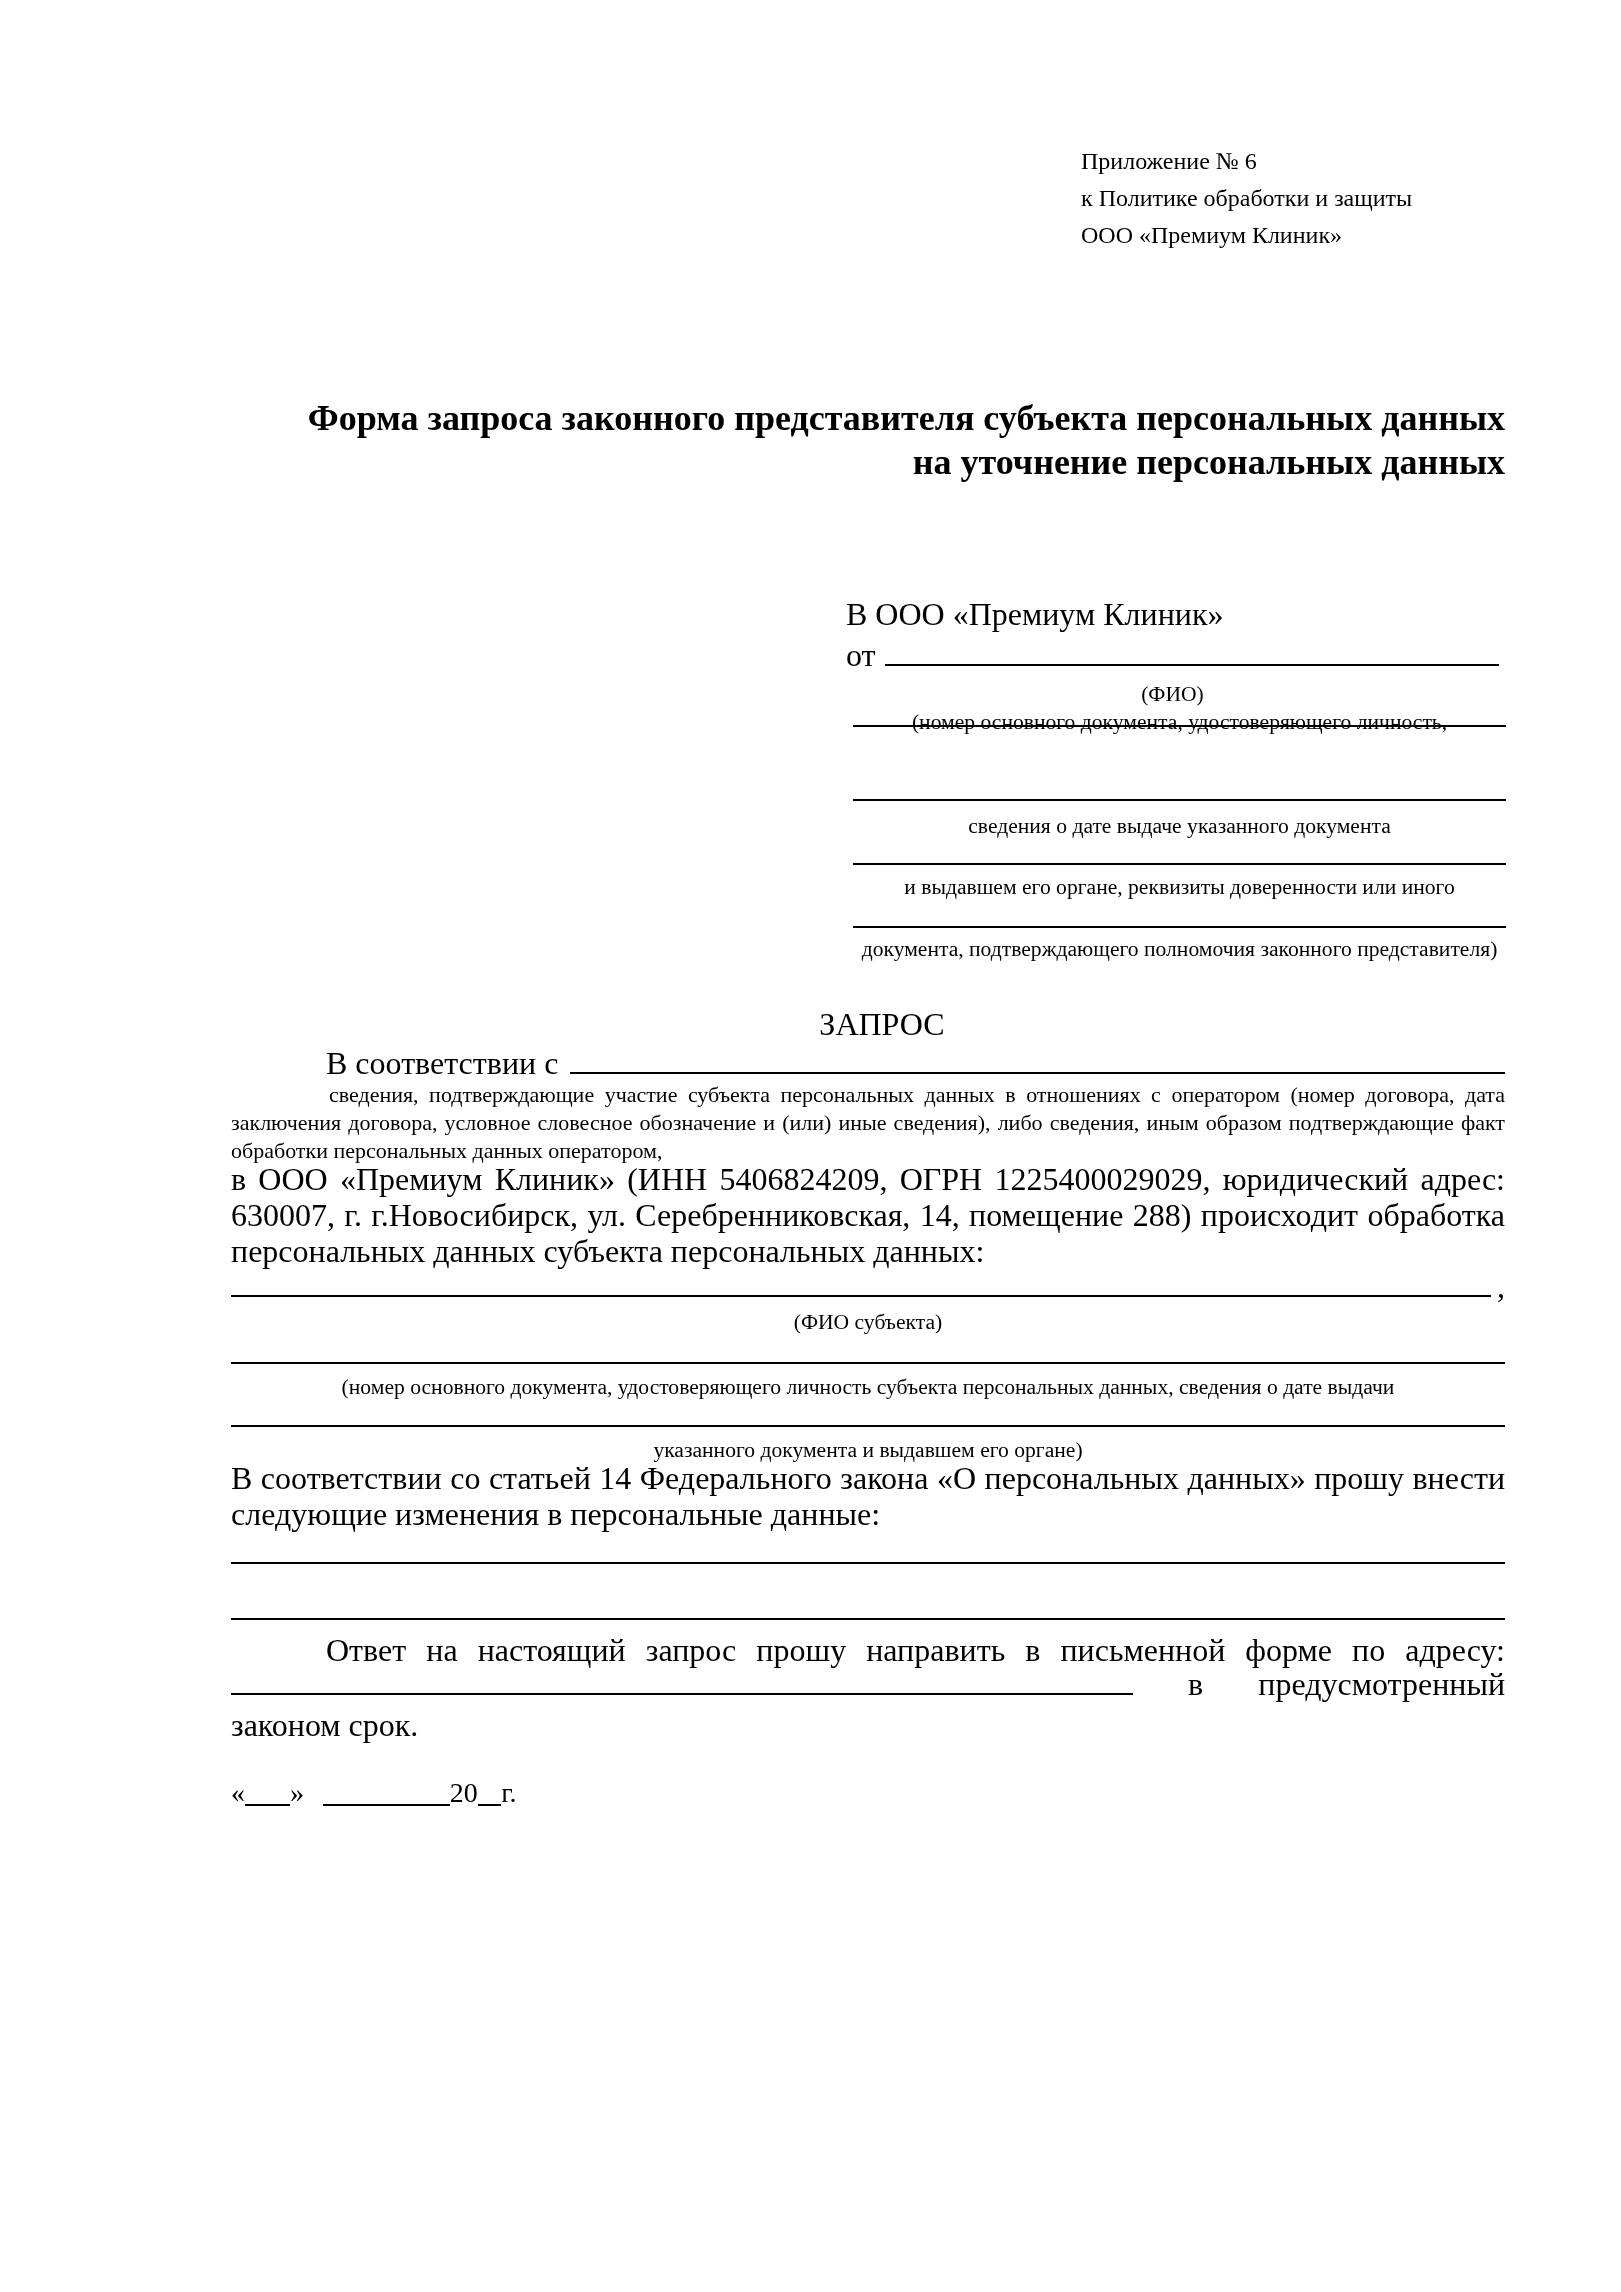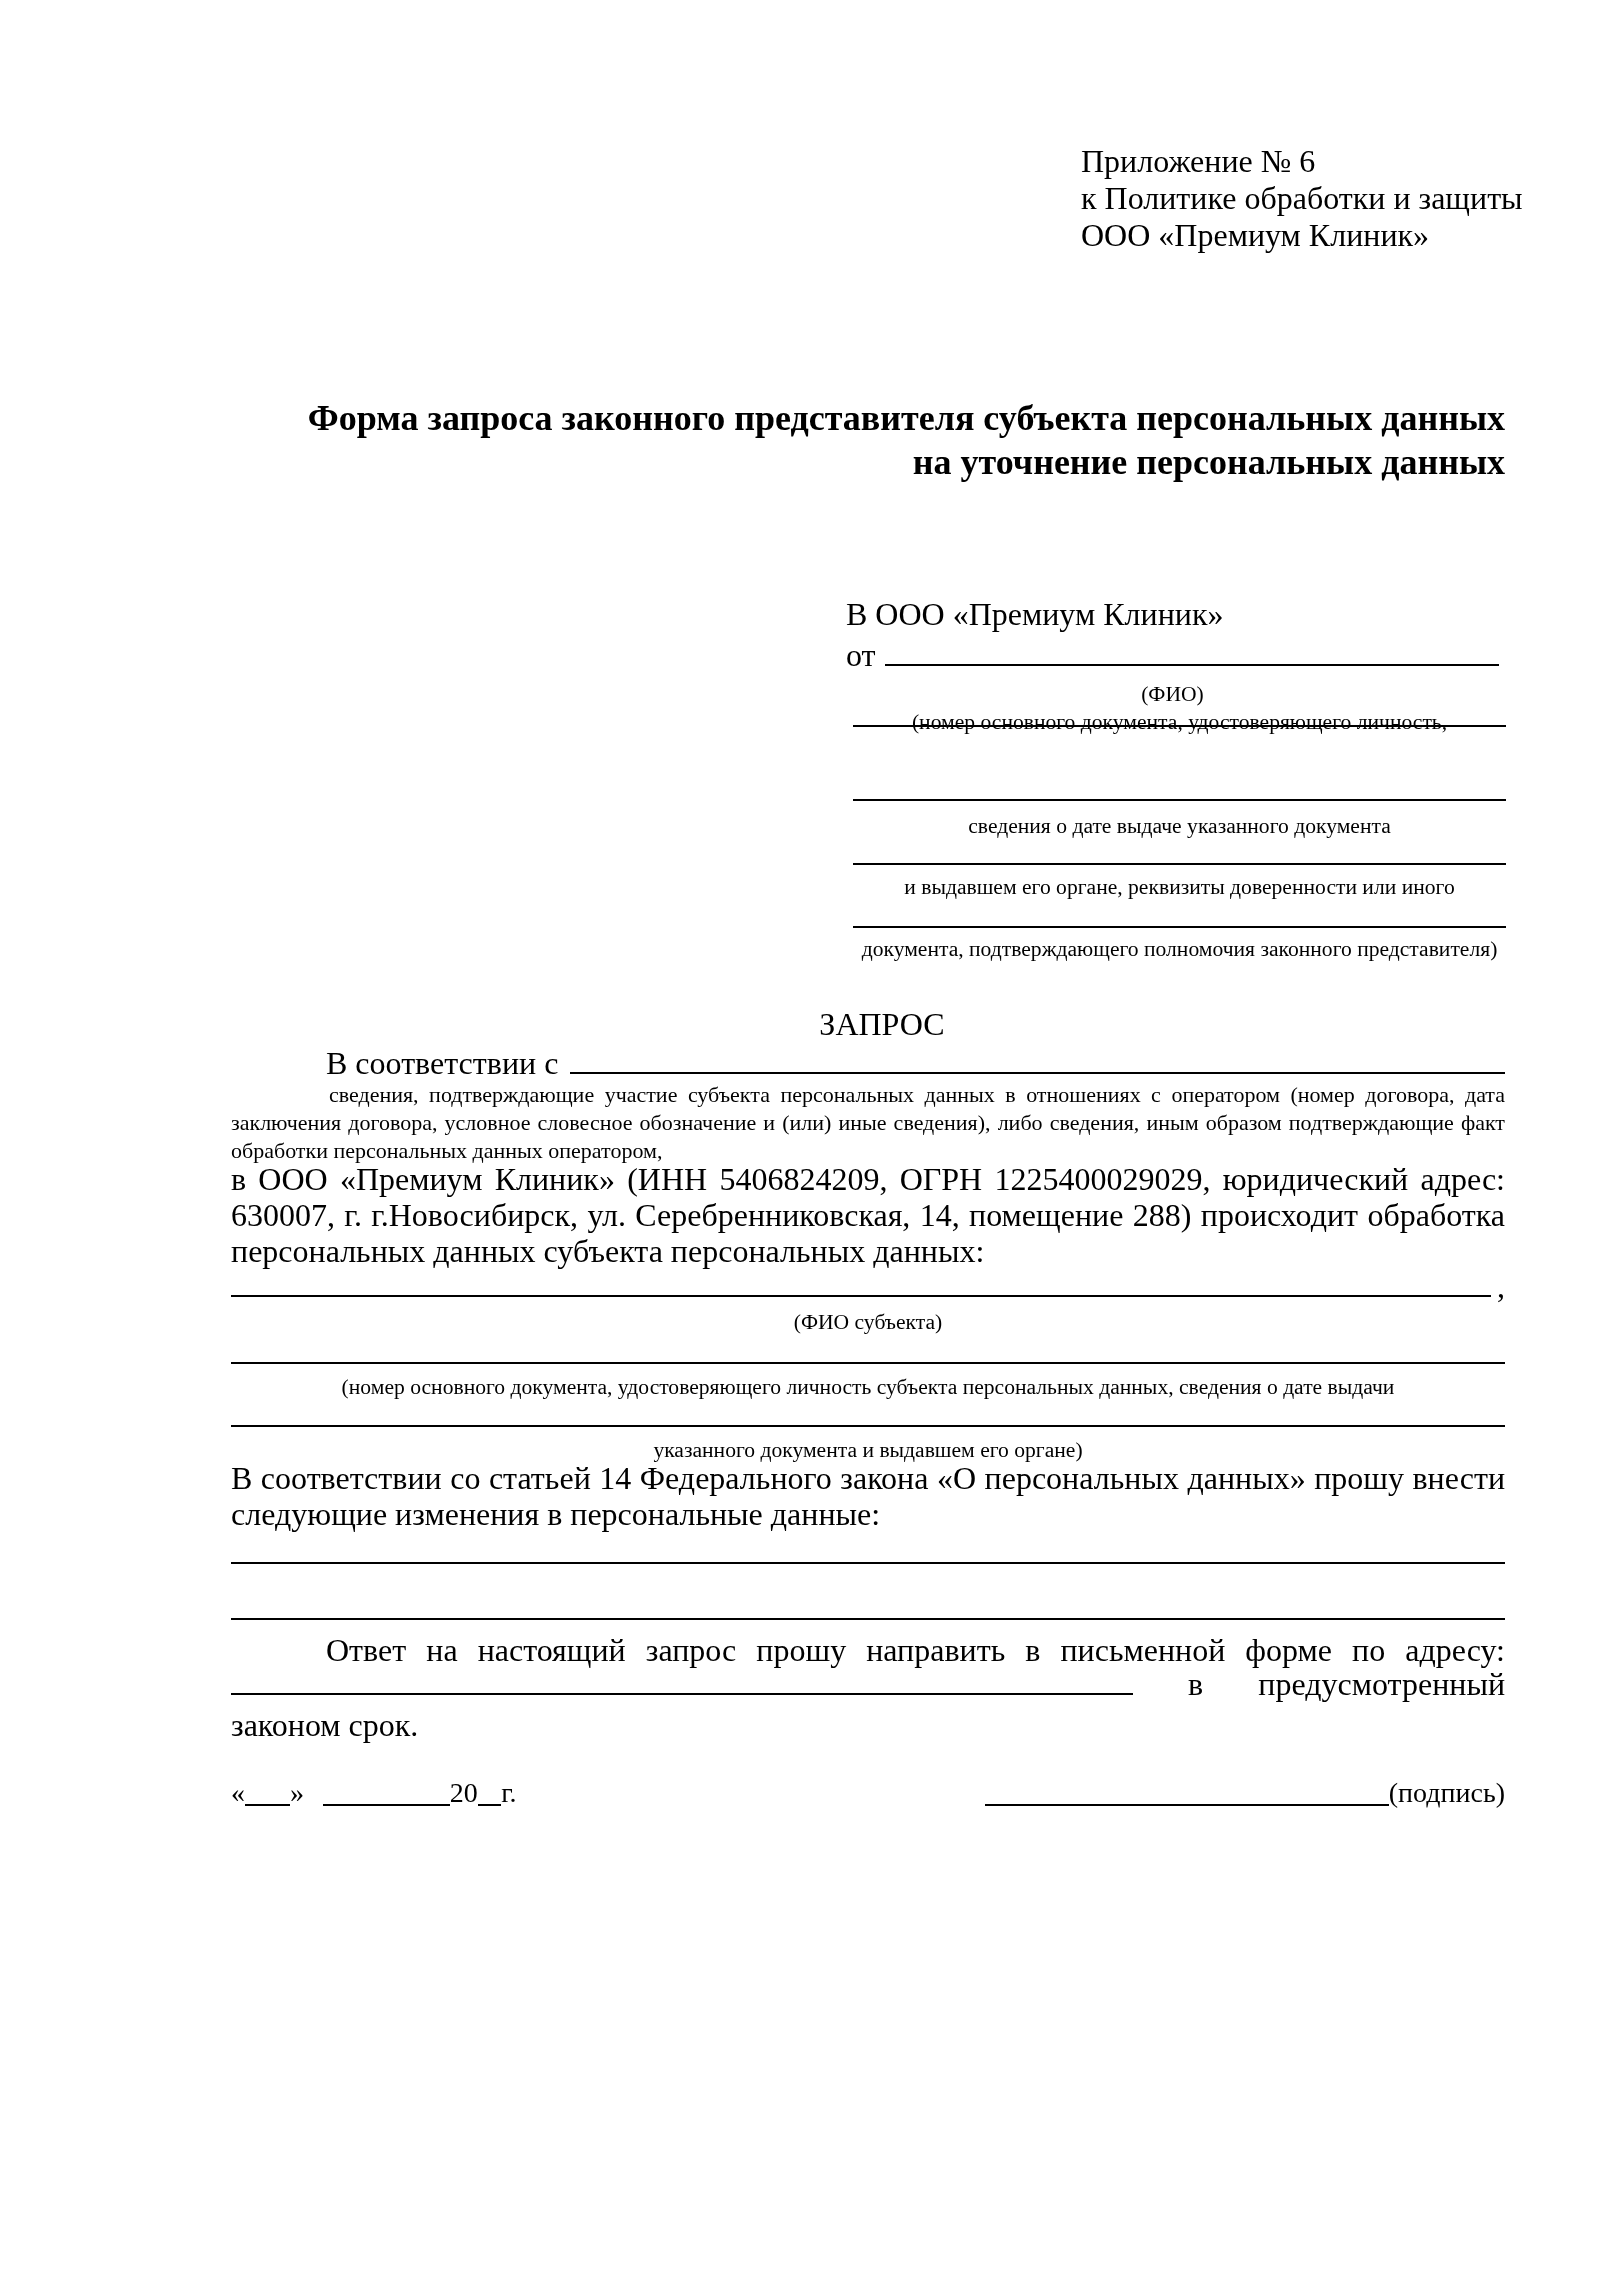--- a/index.html
+++ b/index.html
@@ -10,21 +10,21 @@
   }
   .abs{position:absolute;}
   .body-text{font-size:32px;line-height:36px;}
   .caption{font-size:21.6px;line-height:25.5px;}
   .center{text-align:center;}
   .justify{text-align:justify;}
   .blank{display:inline-block;border-bottom:2.9px solid #000;margin-bottom:-3.9px;}
   .bline{position:absolute;height:0;border-top:2.9px solid #000;}
   .row{display:flex;align-items:baseline;}
 
-  #appendix{left:1081px;top:143px;font-size:32px;line-height:37px;}
+  #appendix{left:1081px;top:143px;font-size:24px;line-height:37px;}
   #title{left:231px;top:396px;width:1274px;text-align:right;font-weight:700;font-size:36px;line-height:44px;}
 
   #addr{left:846px;top:594px;width:653px;font-size:32px;}
   #addr .to{line-height:41px;}
   #addr .from-row{display:flex;align-items:baseline;line-height:41px;}
   #addr .from-row .blank{flex:1;margin-left:9.8px;}
   #addr .fio-cap{margin-top:5.9px;}
 
   .col-line{left:853px;width:653px;}
   #bl1{top:725px;} #cap1{top:710px;}
@@ -123,17 +123,14 @@
   <span>в</span>
   <span>предусмотренный</span>
 </div>
 <div class="abs body-text" id="reply-tail">законом срок.</div>
 
 <div class="abs" id="footer">
   <span class="f-left">
     <span>«</span><span class="blank" style="width:45px"></span><span>»</span>
     <span class="blank" style="width:127px;margin-left:11.8px"></span><span>20</span><span class="blank" style="width:23.5px"></span><span>г.</span>
   </span>
-  <span class="f-right">
-    <span class="blank" style="width:404px"></span><span>(подпись)</span>
-  </span>
 </div>
 
 
 </body></html>

